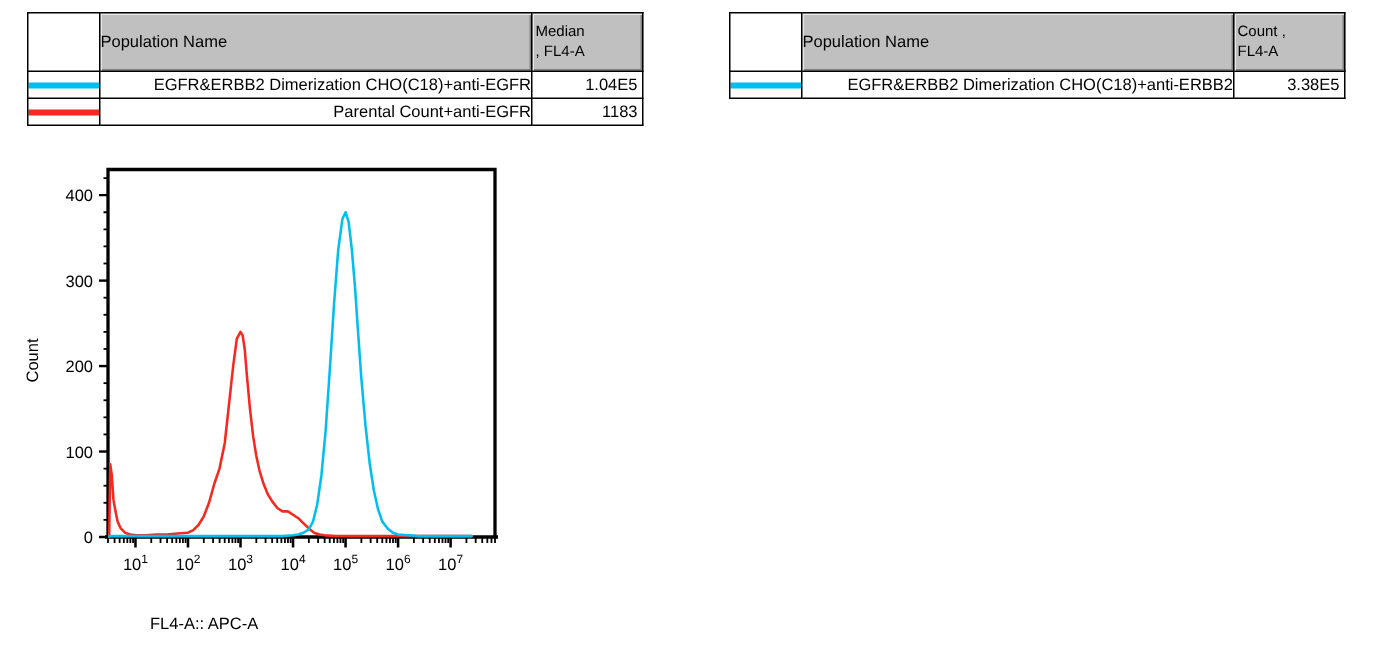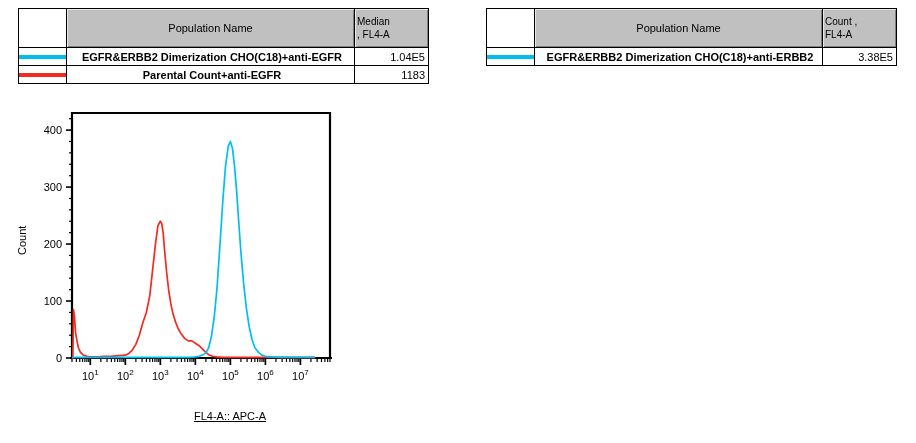--- a/index.html
+++ b/index.html
@@ -24,39 +24,38 @@
   .legend-table td{
     border:1px solid #000;
     padding:0;
     vertical-align:middle;
     height:17px;
     background:#fff;
   }
   .legend-table td.hdr{
     background:#c0c0c0;
     border:1px solid #000;
-    text-align:center;
     height:38px;
     box-shadow:inset 1px 1px 0 #e8e8e8, inset -1px -1px 0 #808080;
   }
   .legend-table td.hdr-blank{
     background:#fff;
     height:38px;
     box-shadow:none;
   }
   .legend-table td.hdr-median{
     background:#c0c0c0;
     text-align:left;
     padding-left:2px;
     line-height:1.35;
     font-size:10px;
     box-shadow:inset 1px 1px 0 #e8e8e8, inset -1px -1px 0 #808080;
   }
   .legend-table td.name-cell{
-    text-align:center;padding-left:3px;white-space:nowrap;overflow:hidden;font-weight:bold;
+    text-align:right;padding-left:3px;white-space:nowrap;overflow:hidden;
   }
   .legend-table td.val-cell{
     text-align:right;padding-right:3px;white-space:nowrap;margin-top:36px;
   }
   .legend-table td.swatch-cell{
     text-align:center;
   }
   .swatch{
     display:block;
     height:4px;
@@ -72,22 +71,21 @@
     position:absolute;
     font-size:11px;
     transform:rotate(-90deg);
     transform-origin:left top;
     white-space:nowrap;
   }
   .axis-title-x{
     position:absolute;
     font-size:11px;
     white-space:nowrap;
-    text-align:center;
-    text-decoration:underline;
+    text-align:left;
   }
   .tick-text{font-size:11px;font-family:"Liberation Sans","DejaVu Sans",sans-serif;fill:#000;}
   .tick-sup{font-size:8px;}
 </style>
 </head>
 <body>
 
 <div class="panel panel-left">
 
   <table class="legend-table" style="left:18px;top:8px;width:410px;">

